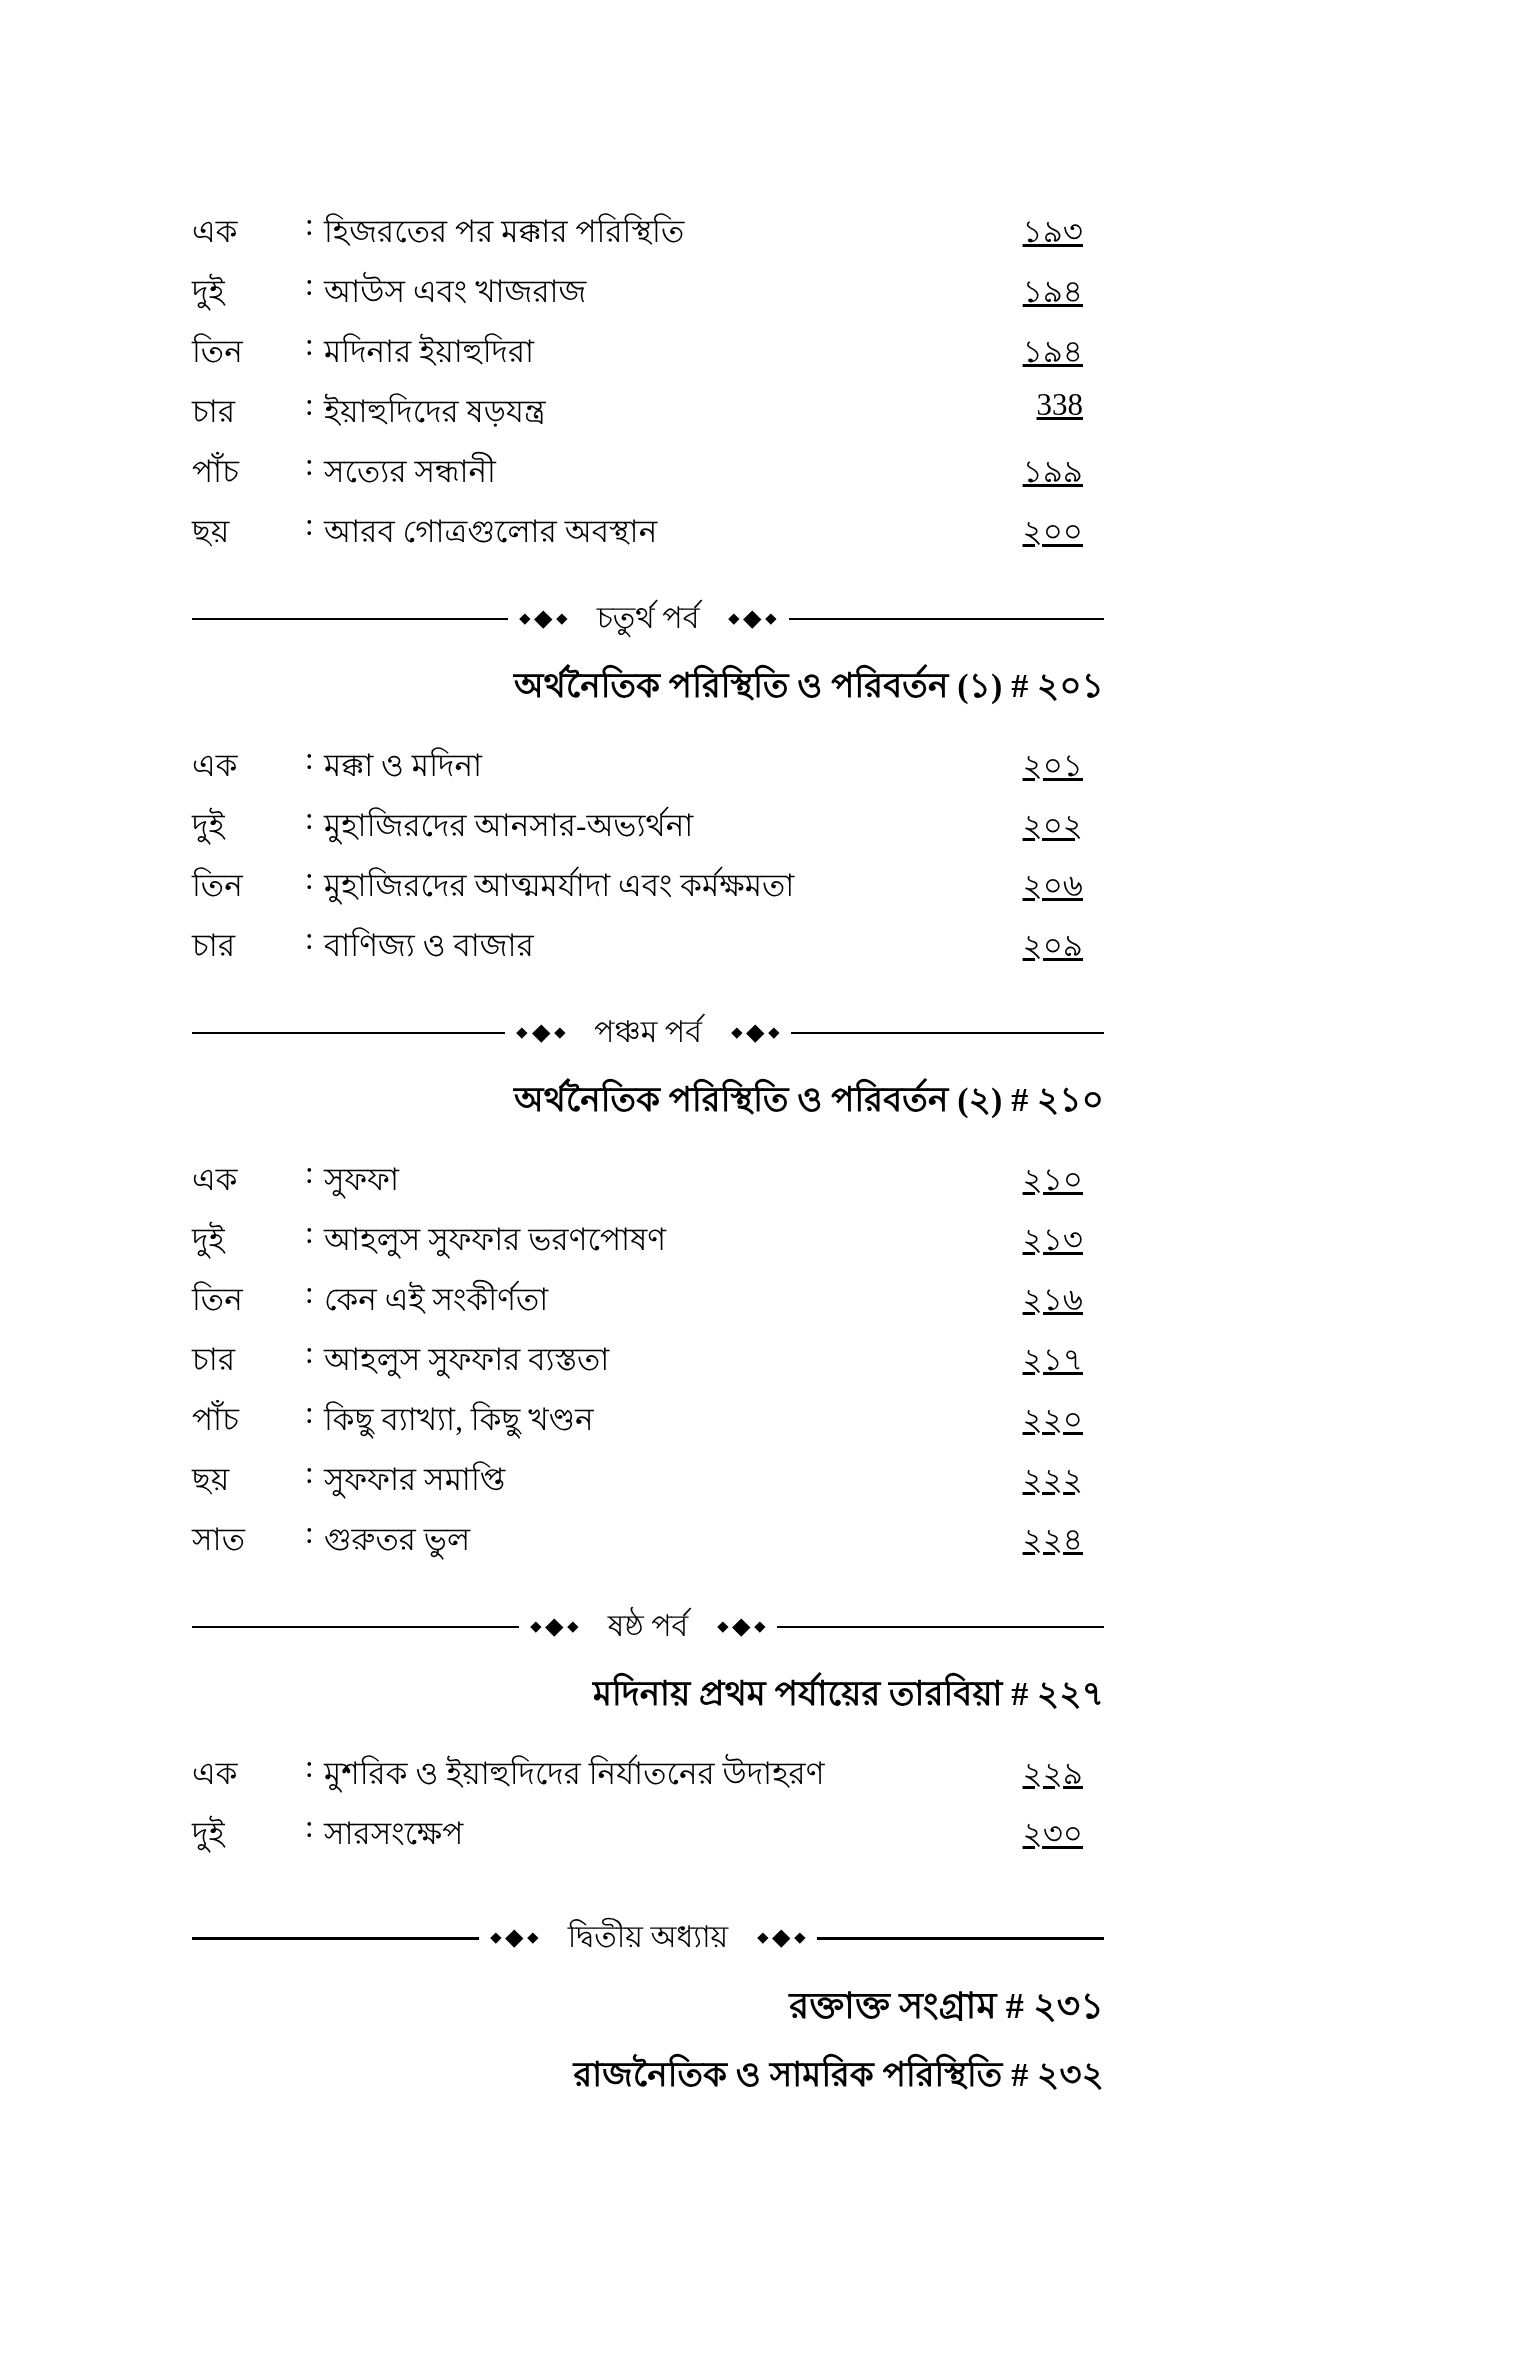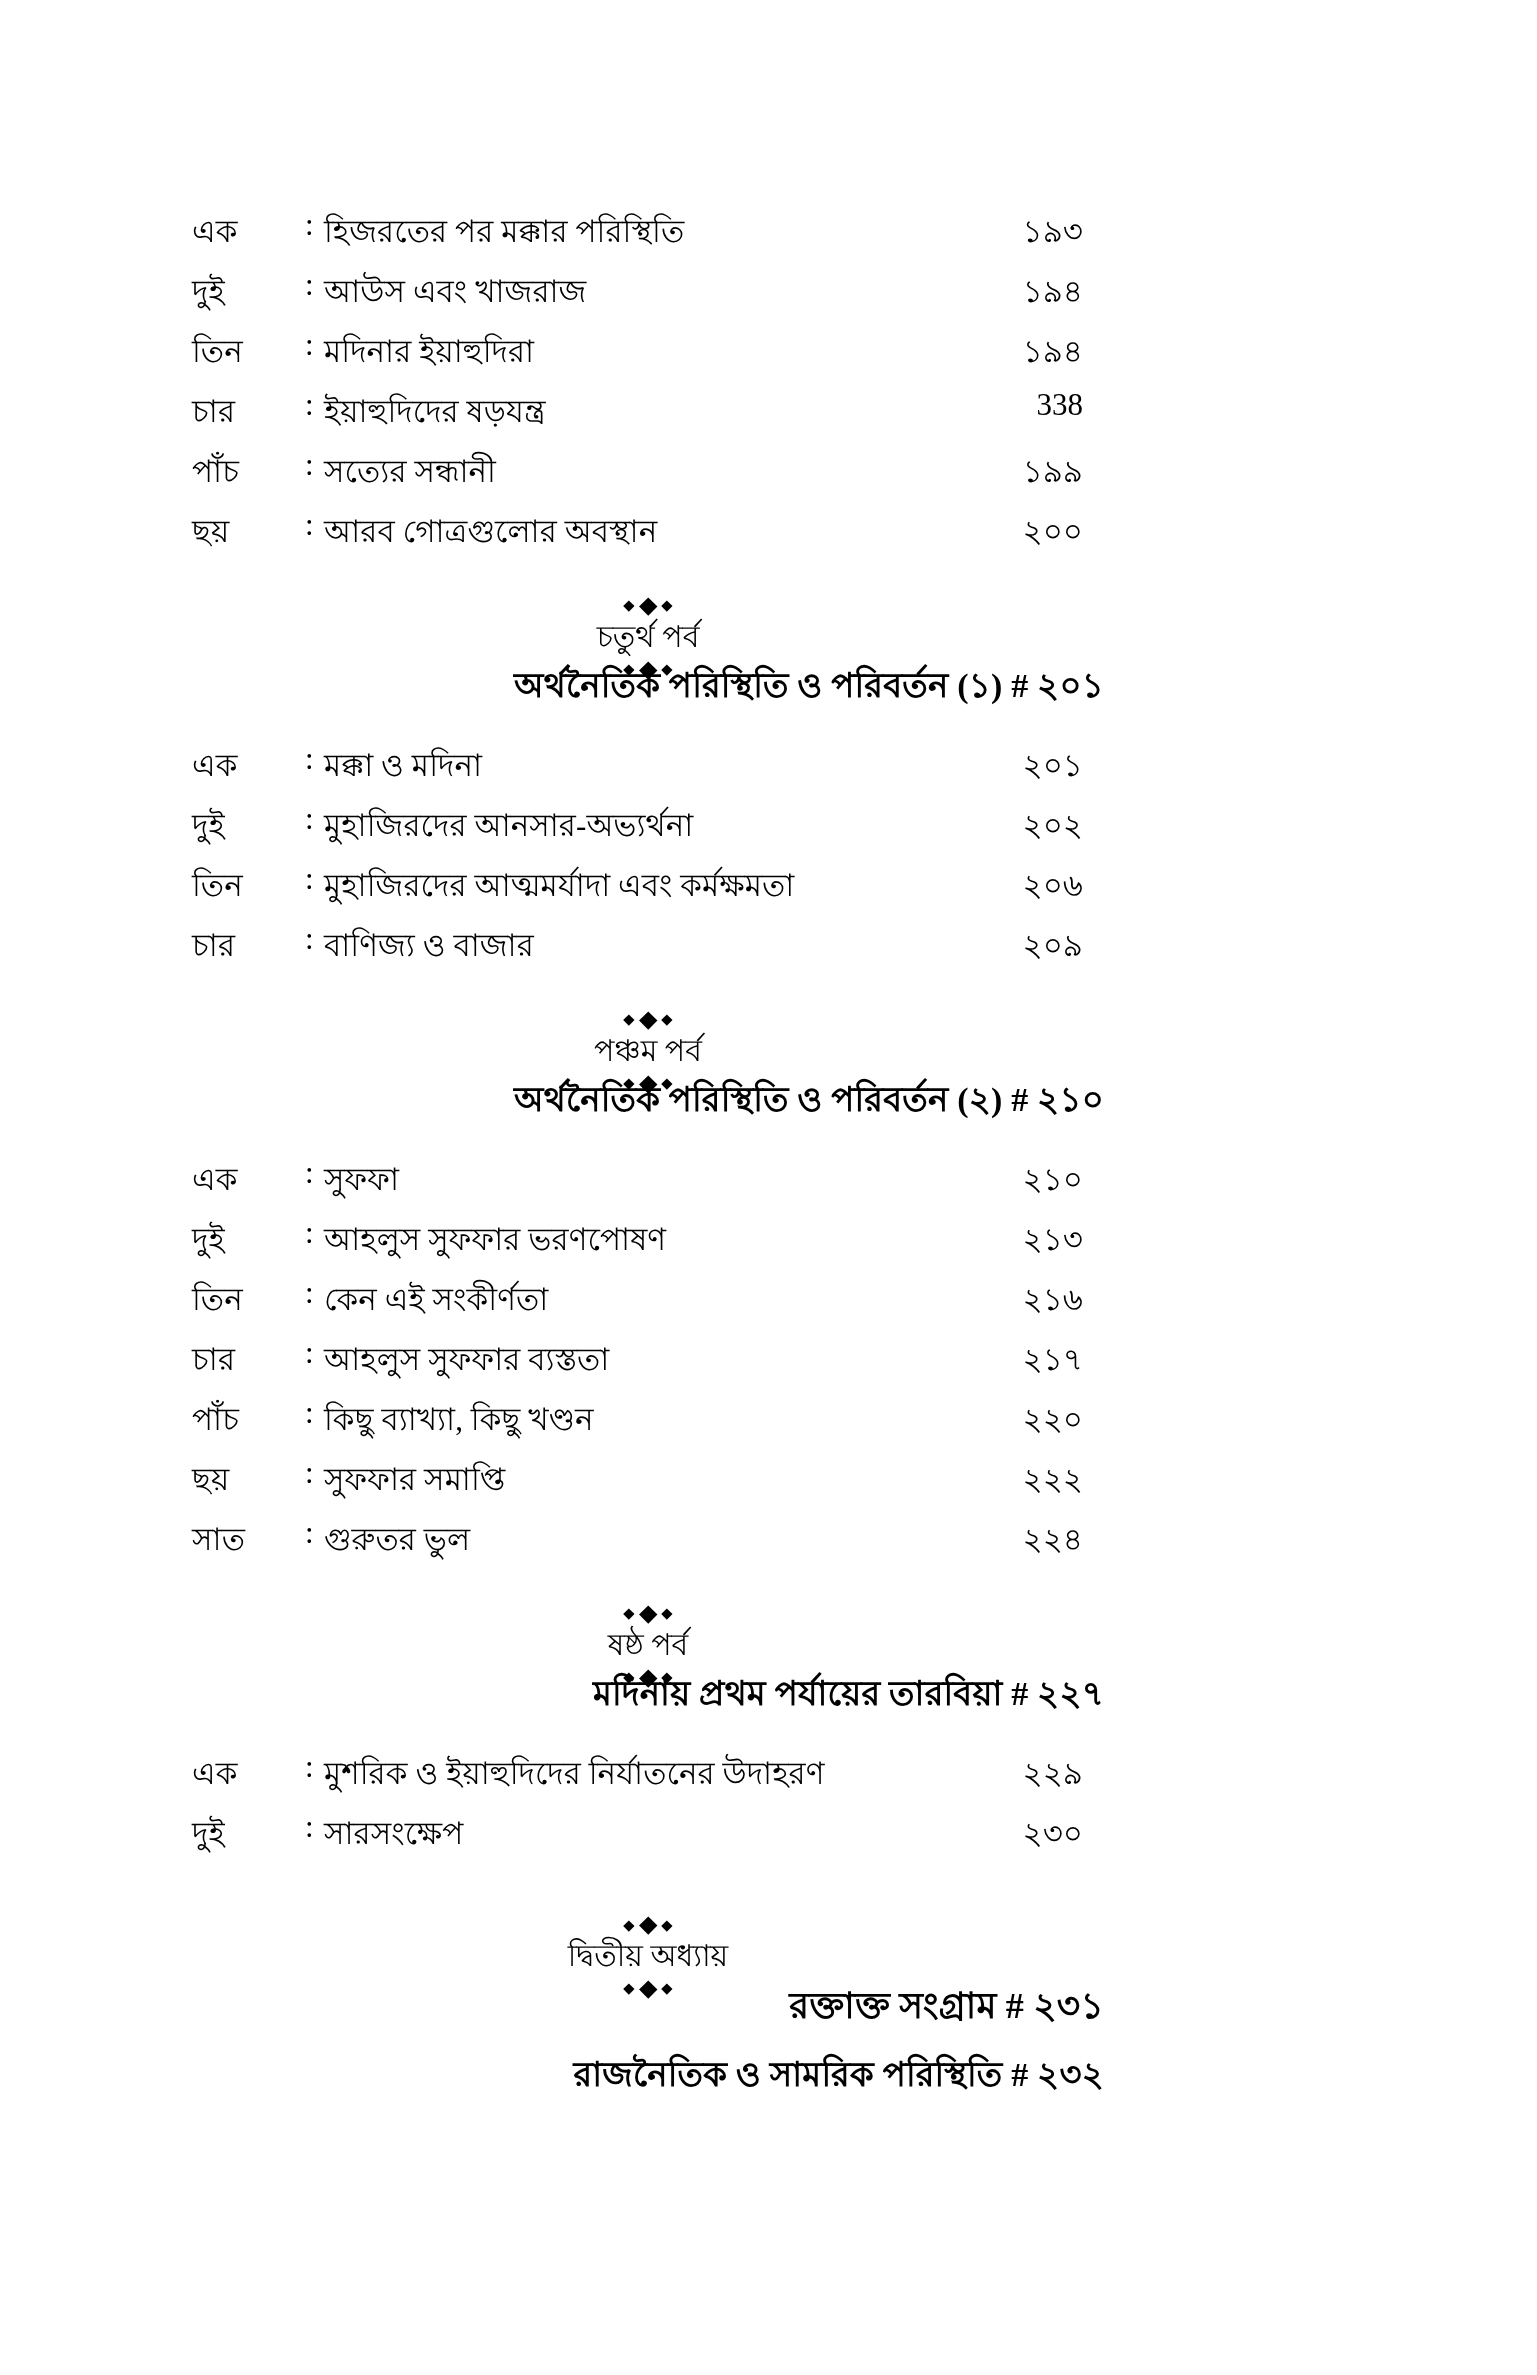--- a/index.html
+++ b/index.html
@@ -49,32 +49,32 @@
     padding: 0;
     letter-spacing: 0.1px;
   }
   .toc-page {
     width: 115px;
     text-align: right;
     font-size: 31px;
     vertical-align: top;
     padding: 0 21px 0 0;
     white-space: nowrap;
+    text-decoration: underline;
   }
   .group {
     margin-bottom: 3.8px;
   }
   
   .divider {
     display: flex;
     align-items: center;
     width: 100%;
     margin: 33px 0 21px 0;
     height: 38px;
-    flex-direction: column;
   }
   .divider .rule {
     flex: 1 1 auto;
     height: 2.9px;
     background: #000;
   }
   .divider .dia-group {
     display: flex;
     align-items: center;
     gap: 8.6px;

